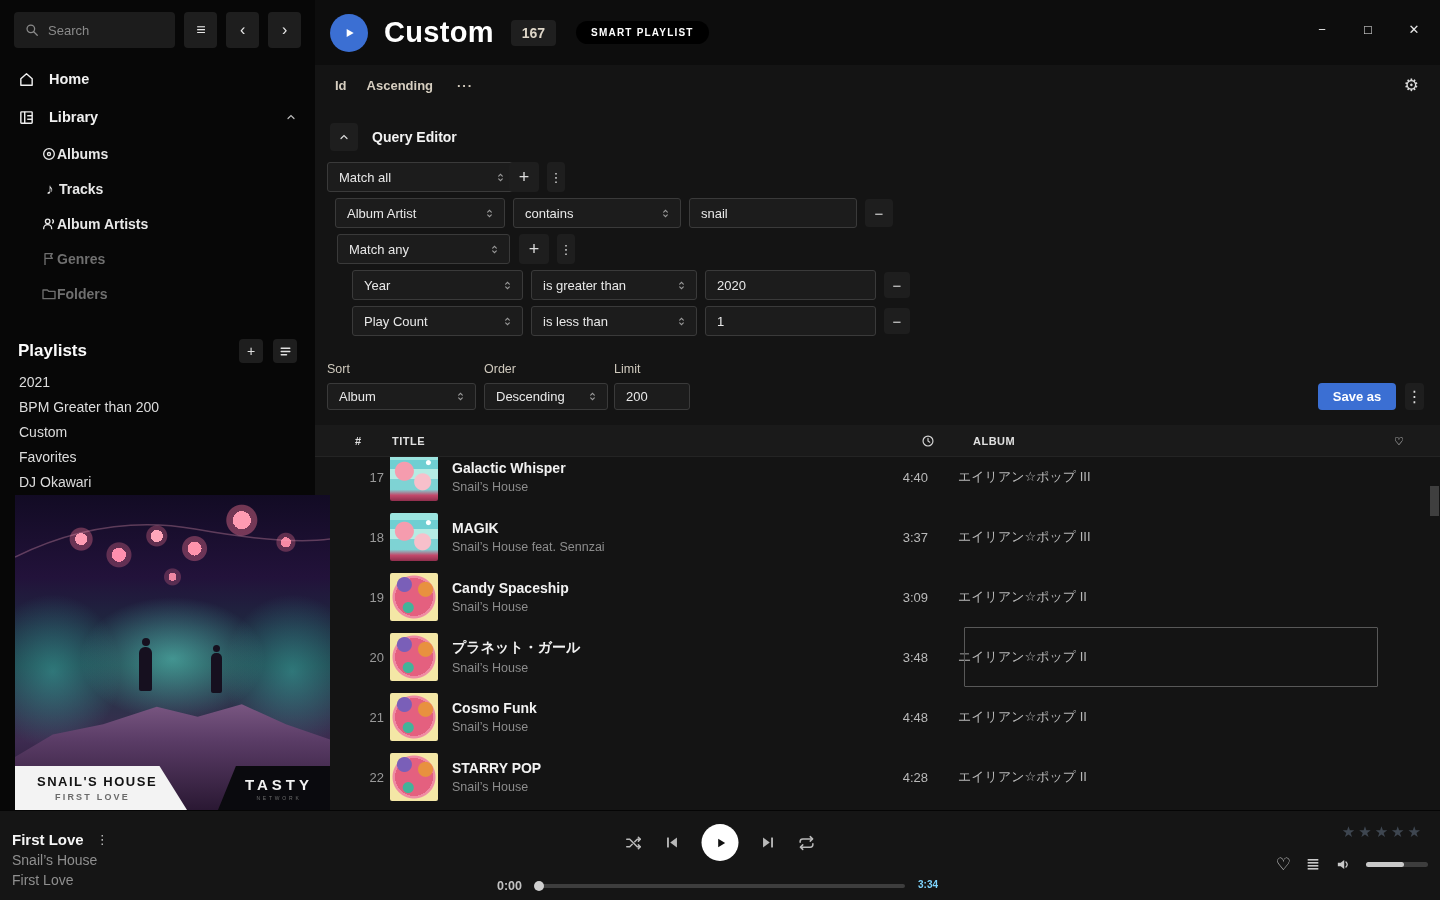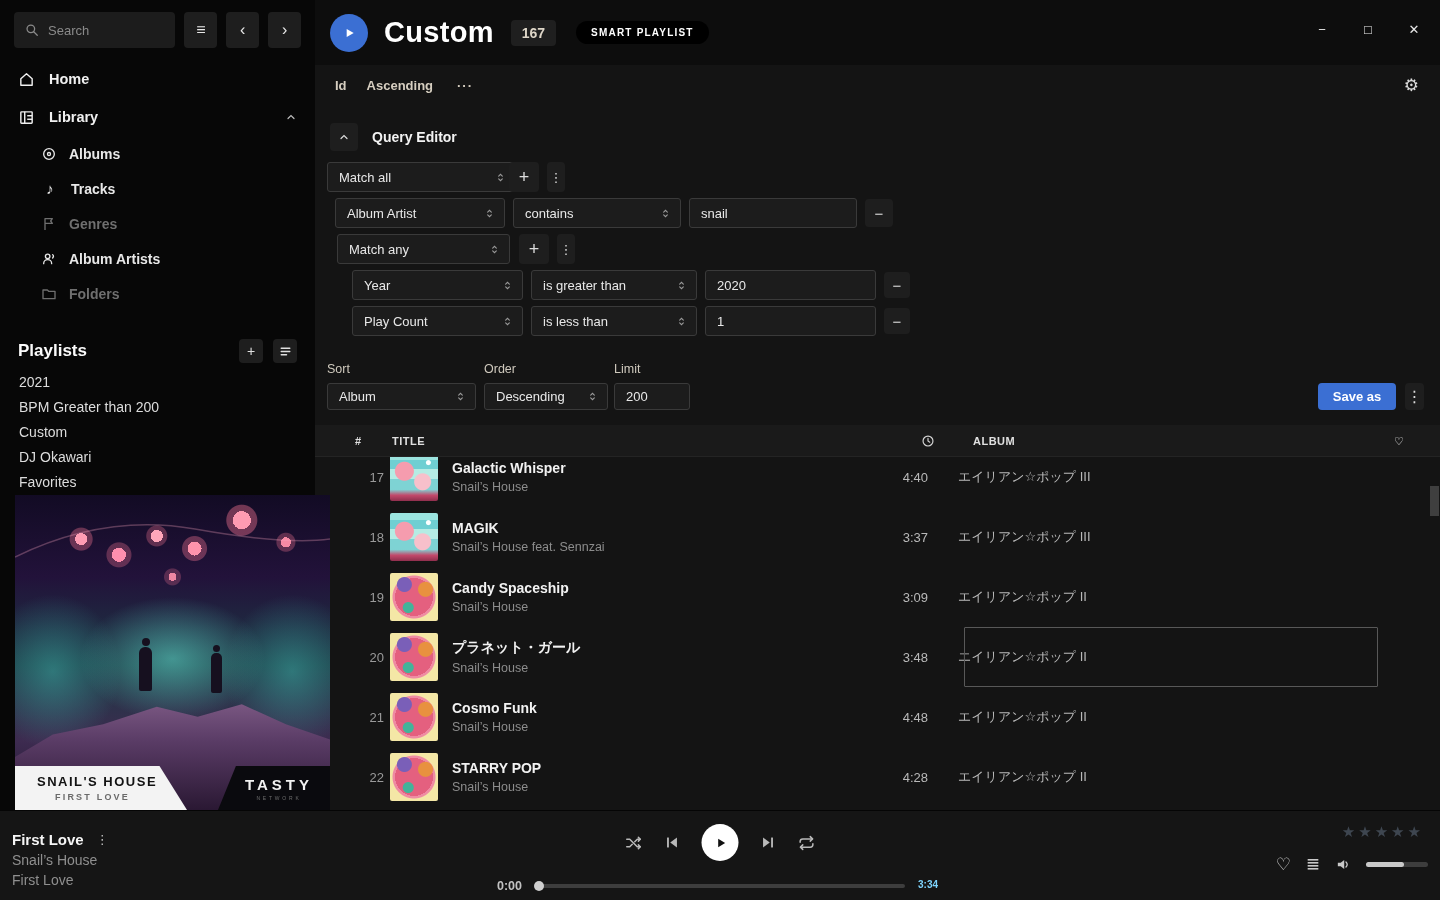--- a/index.html
+++ b/index.html
@@ -13,21 +13,21 @@
 
   
   .sidebar { position:absolute; left:0; top:0; width:315px; height:810px; background:#070707; z-index:5; }
   .sidebar-top { display:flex; gap:9px; padding:12px 14px 12px 14px; align-items:center; }
   .searchbox { width:162px; height:36px; background:#1c1c1c; border-radius:4px; display:flex; align-items:center; gap:9px; padding:0 11px; }
   .searchbox input { background:transparent; border:none; outline:none; color:#cfcfcf; font-size:13px; width:110px; font-family:inherit; }
   .searchbox input::placeholder { color:#8a8a8a; }
   .sqnav { width:33px; height:36px; background:#1e1e1e; border-radius:4px; display:flex; align-items:center; justify-content:center; color:#e8e8e8; font-size:16px; cursor:pointer; }
   .nav-item { height:38px; display:flex; align-items:center; gap:14px; padding:0 18px; font-size:14.5px; font-weight:700; color:#f0f0f0; cursor:pointer; }
   .nav-item .grow { flex:1; }
-  .sub-item { height:35px; display:flex; align-items:center; gap:12px; padding:0 18px 0 41px; font-size:14px; font-weight:700; color:#e8e8e8; cursor:pointer; }
+  .sub-item { height:35px; display:flex; align-items:center; padding:0 18px 0 41px; font-size:14px; font-weight:700; color:#e8e8e8; cursor:pointer; }
   .sub-item.dim { color:#6f6f6f; }
   .sub-item .note-glyph { font-size:15px; width:18px; text-align:center; }
   .pl-head { margin-top:22px; height:36px; display:flex; align-items:center; padding:0 18px; gap:10px; }
   .pl-title { font-size:17px; font-weight:800; color:#fafafa; flex:1; }
   .pl-btn { width:24px; height:24px; background:#1e1e1e; border-radius:4px; display:flex; align-items:center; justify-content:center; color:#e0e0e0; font-size:14px; cursor:pointer; }
   .pl-item { height:25px; display:flex; align-items:center; padding:0 19px; font-size:14px; color:#dcdcdc; cursor:pointer; }
 
   
   .art { position:absolute; left:0; top:495px; width:315px; height:315px; overflow:hidden;
     background:
@@ -194,36 +194,36 @@
     <svg width="16" height="16" viewBox="0 0 24 24" fill="none" stroke="#e8e8e8" stroke-width="2">
         <circle cx="12" cy="12" r="8"></circle>
         <circle cx="12" cy="12" r="2.3"></circle>
       </svg>
     <span>Albums</span>
   </div>
   <div class="sub-item">
     <span class="note-glyph">♪</span>
     <span>Tracks</span>
   </div>
-  <div class="sub-item dim">
-    <svg width="16" height="16" viewBox="0 0 24 24" fill="none" stroke="#6f6f6f" stroke-width="2" stroke-linejoin="round">
-        <path d="M6 21 V4 H17 L14.5 7.5 17 11 H6"></path>
-      </svg>
-    <span>Genres</span>
-  </div>
   <div class="sub-item">
     <svg width="16" height="16" viewBox="0 0 24 24" fill="none" stroke="#e8e8e8" stroke-width="2" stroke-linecap="round">
         <circle cx="10" cy="8" r="3.4"></circle>
         <path d="M4 19c0-3.3 2.7-6 6-6s6 2.7 6 6"></path>
         <path d="M17.5 5.5c1.4 1.5 1.4 3.5 0 5"></path>
       </svg>
     <span>Album Artists</span>
   </div>
   <div class="sub-item dim">
     <svg width="16" height="16" viewBox="0 0 24 24" fill="none" stroke="#6f6f6f" stroke-width="2" stroke-linejoin="round">
+        <path d="M6 21 V4 H17 L14.5 7.5 17 11 H6"></path>
+      </svg>
+    <span>Genres</span>
+  </div>
+  <div class="sub-item dim">
+    <svg width="16" height="16" viewBox="0 0 24 24" fill="none" stroke="#6f6f6f" stroke-width="2" stroke-linejoin="round">
         <path d="M3 7 V19 H21 V8 H11.5 L9.5 6 H3 Z"></path>
       </svg>
     <span>Folders</span>
   </div>
 
   <div class="pl-head">
     <span class="pl-title">Playlists</span>
     <div class="pl-btn">
         <span>+</span>
       </div>
@@ -231,22 +231,22 @@
       <svg width="13" height="13" viewBox="0 0 24 24" fill="none" stroke="#e0e0e0" stroke-width="2.4" stroke-linecap="round">
           <line x1="4" y1="6" x2="20" y2="6"></line>
           <line x1="4" y1="12" x2="20" y2="12"></line>
           <line x1="4" y1="18" x2="14" y2="18"></line>
         </svg>
     </div>
   </div>
   <div class="pl-item">2021</div>
   <div class="pl-item">BPM Greater than 200</div>
   <div class="pl-item">Custom</div>
+  <div class="pl-item">Favorites</div>
   <div class="pl-item">DJ Okawari</div>
-  <div class="pl-item">Favorites</div>
 
   <div class="art">
     <svg class="string" width="315" height="120" viewBox="0 0 315 120">
         <path d="M0 62 Q 90 18 180 34 T 315 44" stroke="rgba(255,170,195,.30)" stroke-width="1.5" fill="none"></path>
       </svg>
     <div class="rocks"></div>
     <div class="fig fig1"></div>
     <div class="fig fig2"></div>
     <div class="art-banner">
       <div class="banner-white">

